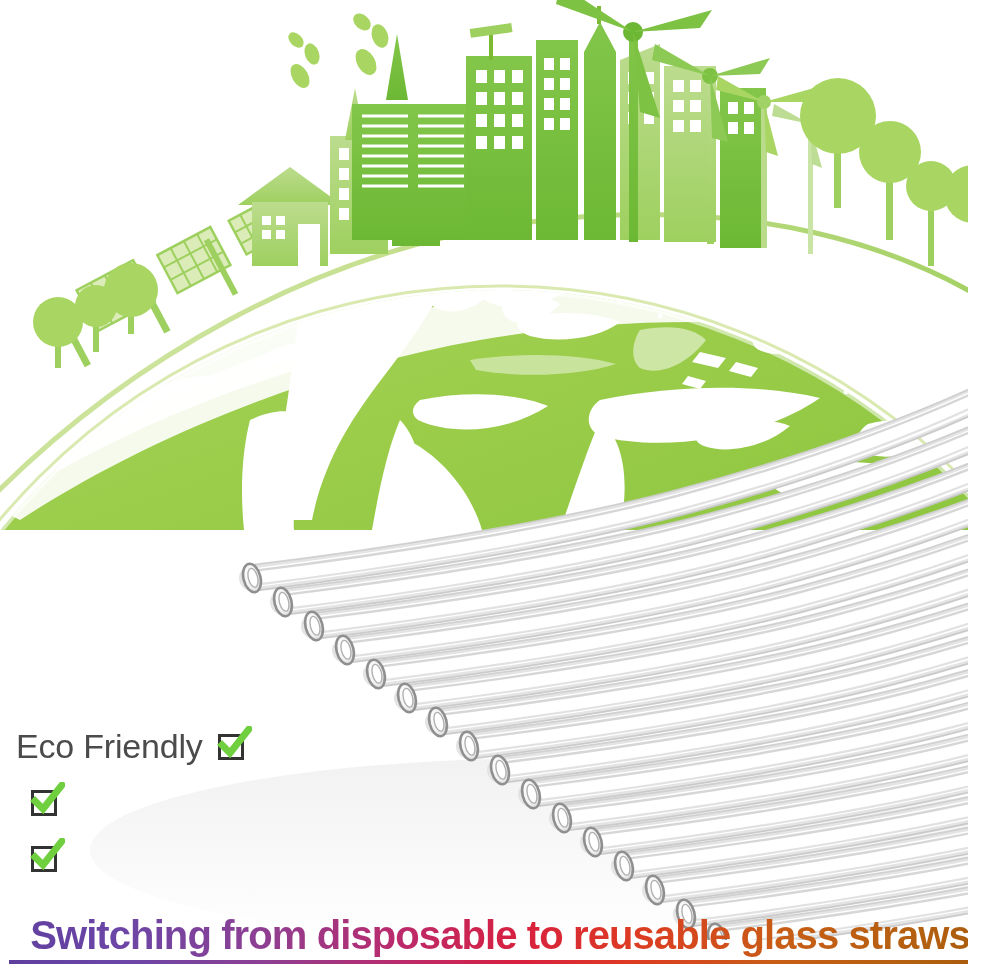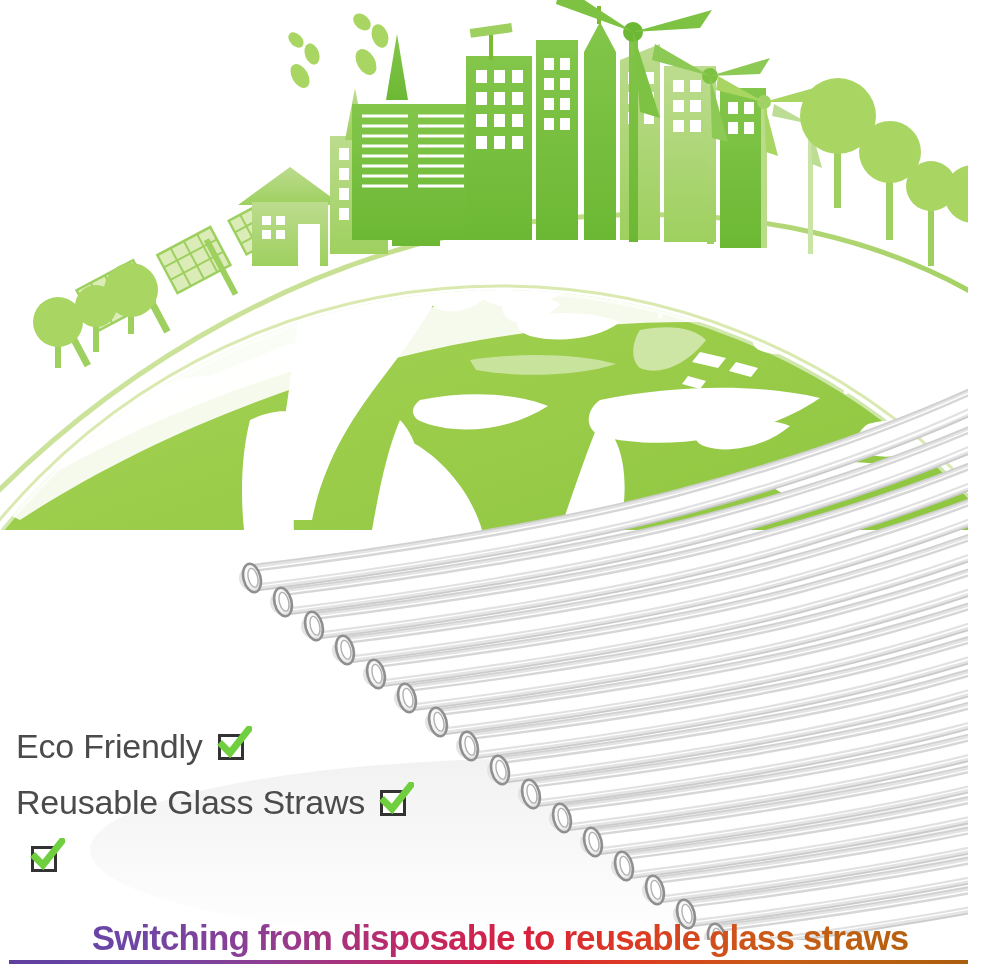--- a/index.html
+++ b/index.html
@@ -87,21 +87,21 @@
   #tagline-wrap {
     position: absolute;
     left: 0;
     bottom: 4px;
     width: 1000px;
     text-align: center;
   }
   #tagline-text {
     display: block;
     font-family: "Liberation Sans", sans-serif;
-    font-size: 35px;
+    font-size: 40px;
     font-weight: 700;
     line-height: 1.08;
     letter-spacing: -0.9px;
     white-space: nowrap;
     background-image: linear-gradient(90deg,
         #5f3f9e 0%,
         #6b46a6 12%,
         #8d3f93 26%,
         #bb2a6b 40%,
         #d8203f 52%,
@@ -568,21 +568,20 @@
       <span class="feature-label">Eco Friendly</span>
       <span class="feature-check">
         <span class="box"></span>
         <svg class="tick" viewBox="0 0 36 36">
           <path d="M6 19 L 14 27 L 33 3" fill="none" stroke="#6fcf3f" stroke-width="7" stroke-linecap="square" stroke-linejoin="miter"></path>
         </svg>
       </span>
     </div>
 
     <div class="feature-row">
-      <span class="feature-label">Reusable Glass Straws</span>
       <span class="feature-check">
         <span class="box"></span>
         <svg class="tick" viewBox="0 0 36 36">
           <path d="M6 19 L 14 27 L 33 3" fill="none" stroke="#6fcf3f" stroke-width="7" stroke-linecap="square" stroke-linejoin="miter"></path>
         </svg>
       </span>
     </div>
 
     <div class="feature-row">
       <span class="feature-check">

